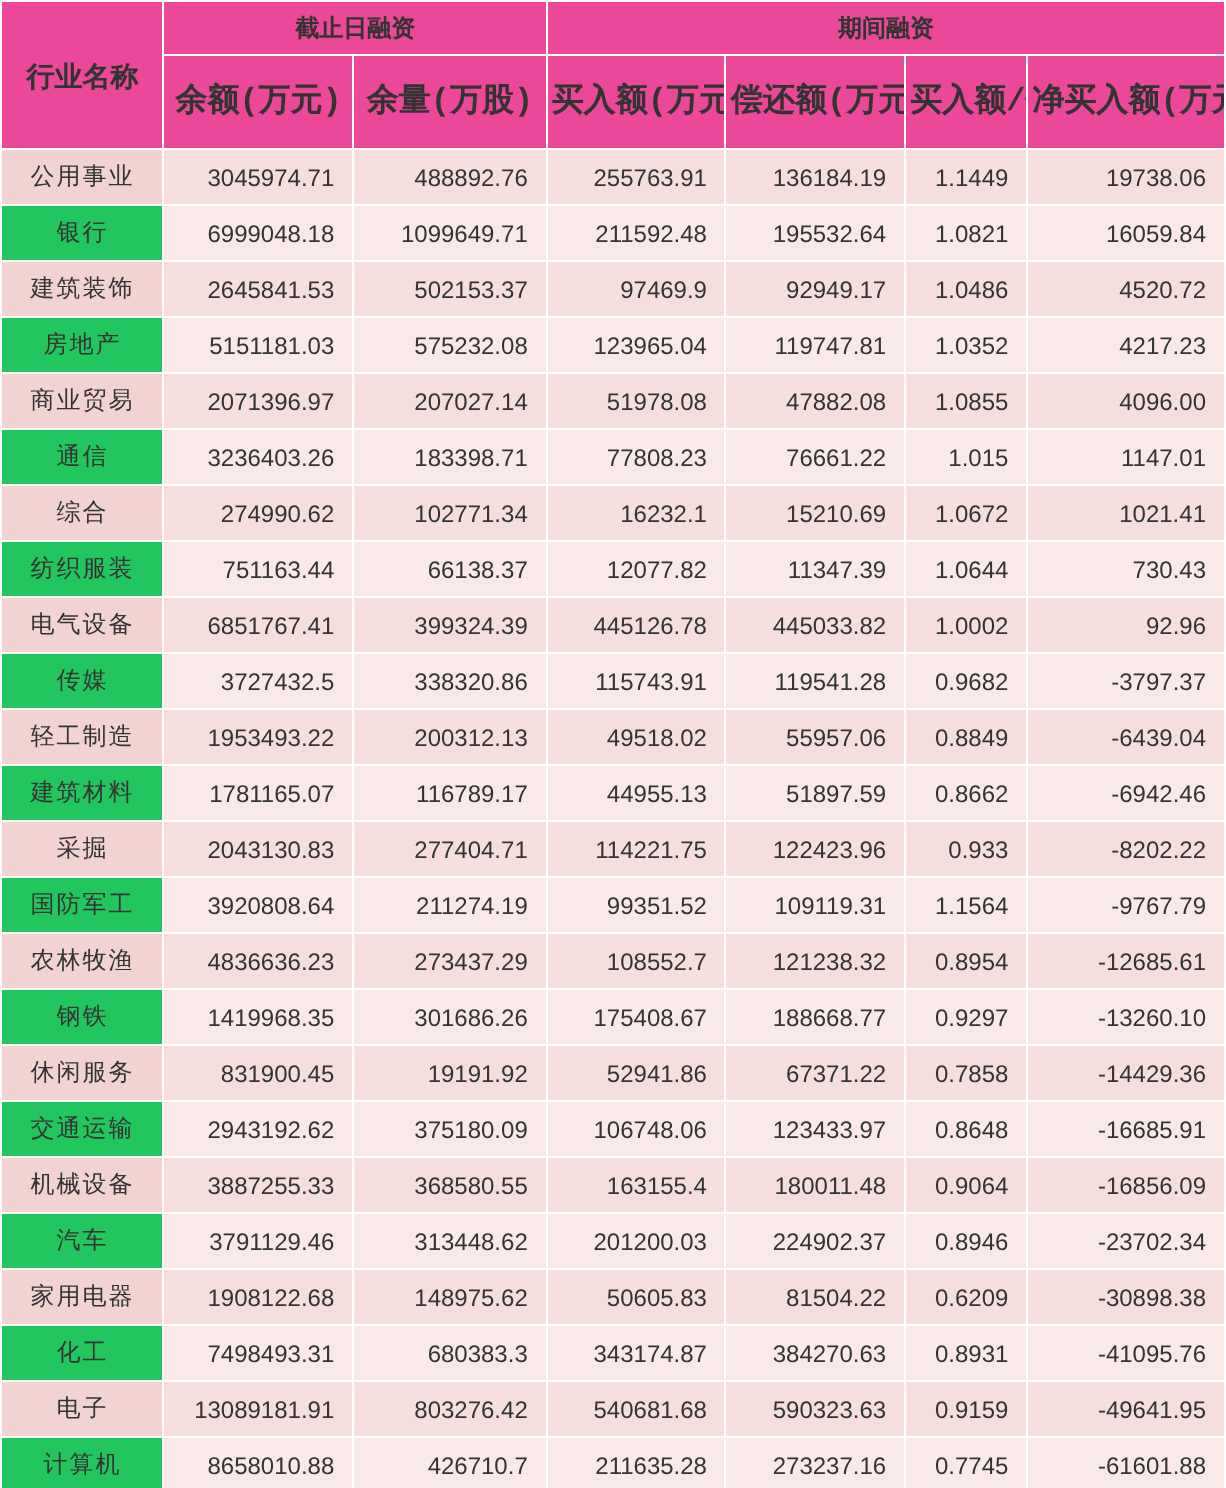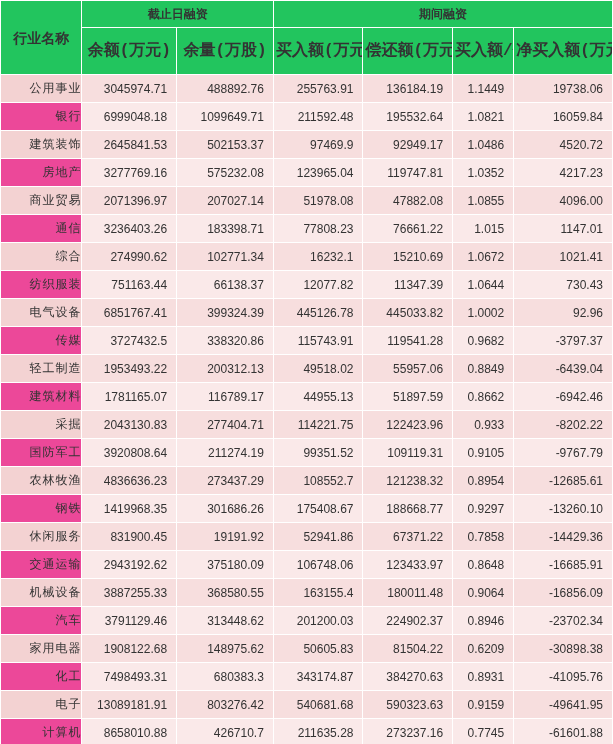--- a/index.html
+++ b/index.html
@@ -19,21 +19,21 @@
     border:1px solid #ffffff;
     padding:0;
     height:27px;
     text-align:center;
     vertical-align:middle;
     font-weight:normal;
     overflow:hidden;
     white-space:nowrap;
   }
   thead th{
-    background:#22c55e;
+    background:#ec4899;
     color:#333333;
     font-weight:bold;
     font-size:12px;
     line-height:14px;
   }
   thead th.grp{
     height:26px;
   }
   thead th.sub{
     height:46px;
@@ -47,25 +47,25 @@
   }
   tbody td{
     background:#f7dede;
     font-size:12px;
   }
   tbody tr.alt td{
     background:#fae9e9;
   }
   td.name{
     background:#f3d2d2;
-    text-align:right;
+    text-align:center;
     letter-spacing:1px;
   }
   tbody tr.alt td.name{
-    background:#ec4899;
+    background:#22c55e;
   }
   td.num{
     text-align:right;
     padding-right:9px;
     font-family:"Liberation Sans", sans-serif;
   }
   .col0{width:80px;}
   .col1{width:93px;}
   .col2{width:95px;}
   .col3{width:88px;}
@@ -124,21 +124,21 @@
         <td class="name">建筑装饰</td>
         <td class="num">2645841.53</td>
         <td class="num">502153.37</td>
         <td class="num">97469.9</td>
         <td class="num">92949.17</td>
         <td class="num">1.0486</td>
         <td class="num">4520.72</td>
       </tr>
       <tr class="alt">
         <td class="name">房地产</td>
-        <td class="num">3277769.16</td>
+        <td class="num">5151181.03</td>
         <td class="num">575232.08</td>
         <td class="num">123965.04</td>
         <td class="num">119747.81</td>
         <td class="num">1.0352</td>
         <td class="num">4217.23</td>
       </tr>
       <tr>
         <td class="name">商业贸易</td>
         <td class="num">2071396.97</td>
         <td class="num">207027.14</td>
@@ -218,21 +218,21 @@
         <td class="num">122423.96</td>
         <td class="num">0.933</td>
         <td class="num">-8202.22</td>
       </tr>
       <tr class="alt">
         <td class="name">国防军工</td>
         <td class="num">3920808.64</td>
         <td class="num">211274.19</td>
         <td class="num">99351.52</td>
         <td class="num">109119.31</td>
-        <td class="num">0.9105</td>
+        <td class="num">1.1564</td>
         <td class="num">-9767.79</td>
       </tr>
       <tr>
         <td class="name">农林牧渔</td>
         <td class="num">4836636.23</td>
         <td class="num">273437.29</td>
         <td class="num">108552.7</td>
         <td class="num">121238.32</td>
         <td class="num">0.8954</td>
         <td class="num">-12685.61</td>

